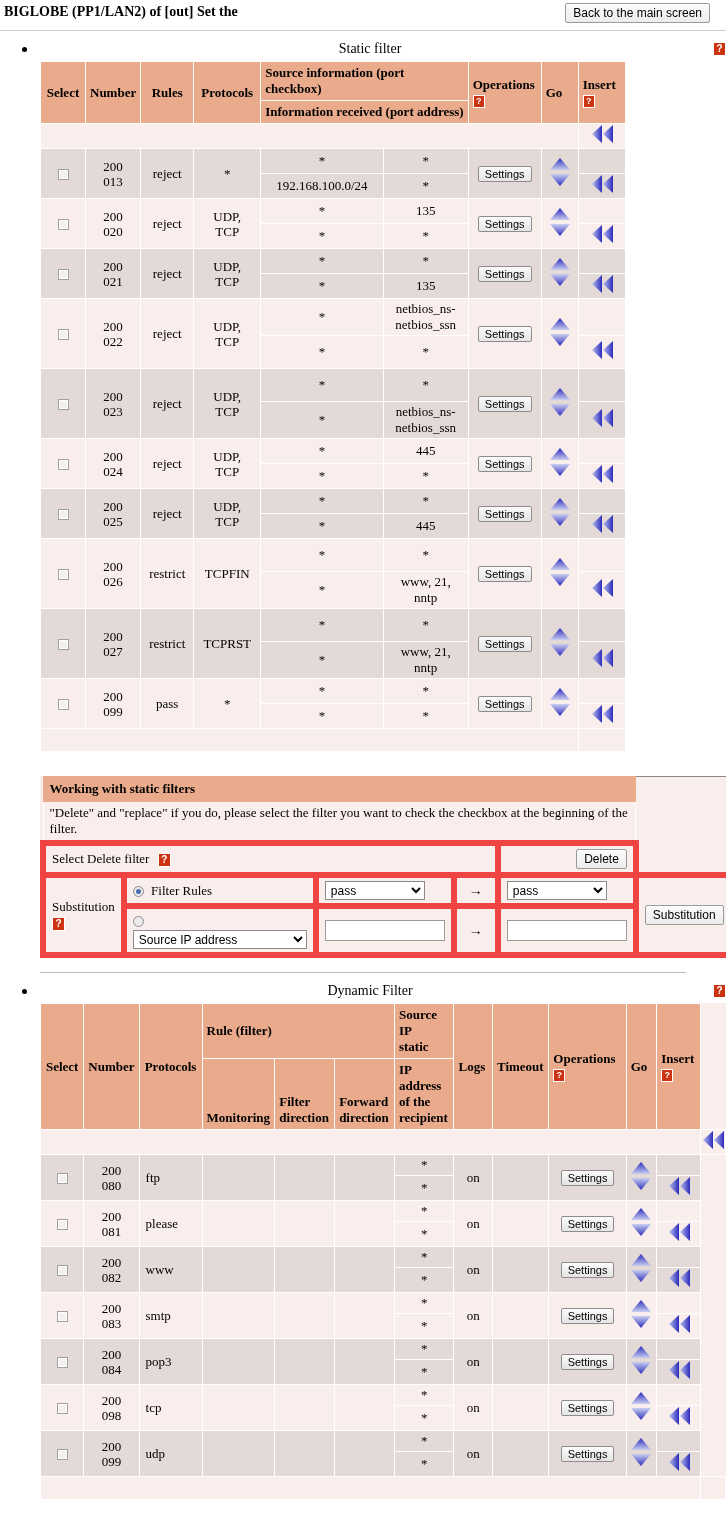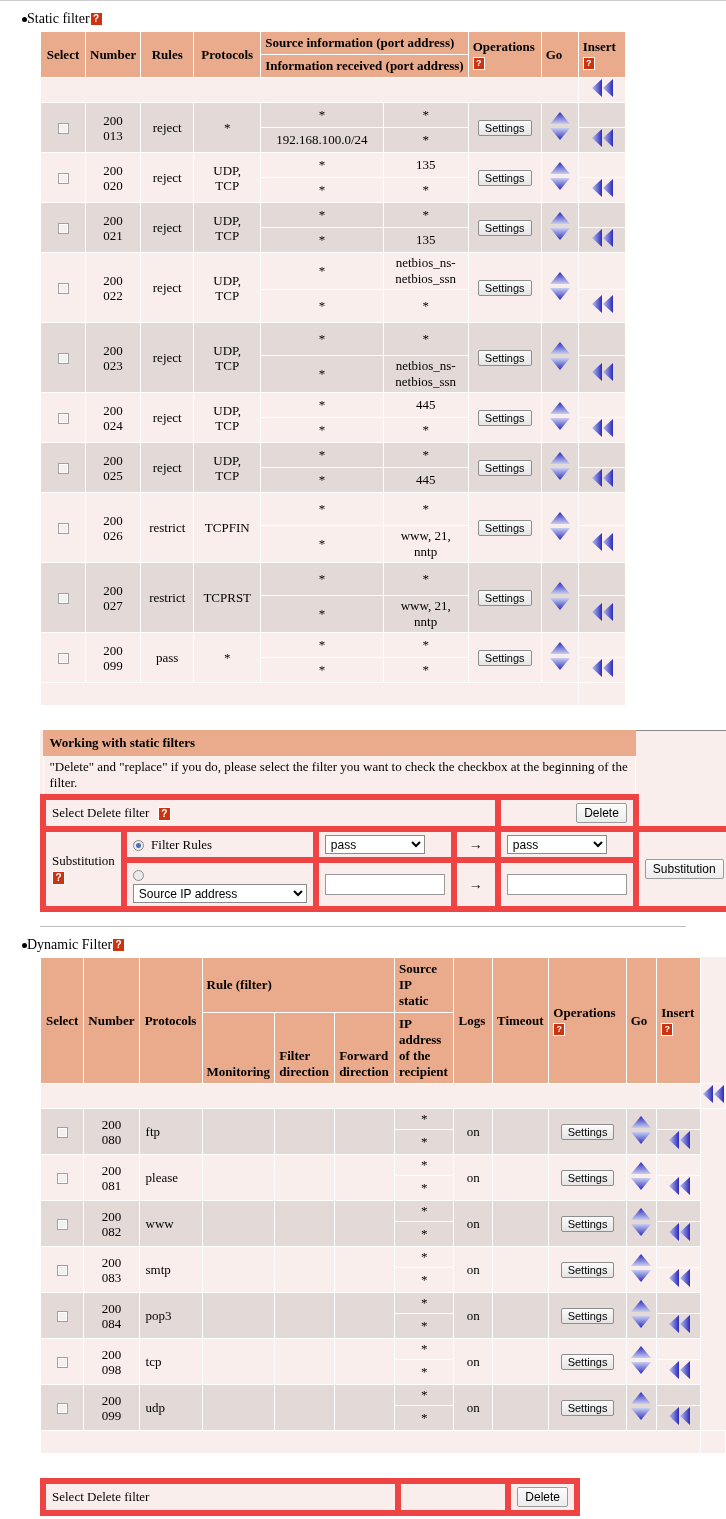--- a/index.html
+++ b/index.html
@@ -21,21 +21,21 @@
     font-size:12px;color:#000;
     background:linear-gradient(#fcfcfc,#ececec);
     border:1px solid #9a9a9a;border-radius:2px;
     padding:2px 7px;cursor:pointer;line-height:14px;
     box-shadow:inset 0 1px 0 #fff;
   }
   .back-btn{position:absolute;right:16px;top:3px;}
   .hr{height:1px;background:#cfcfcf;border:0;margin:0;}
 
   
-  .bullet-line{margin:10px 0 4px 22px;display:flex;align-items:center;gap:0;}
+  .bullet-line{margin:10px 0 4px 22px;display:flex;align-items:center;gap:18px;justify-content:space-between;}
   .bullet{width:5px;height:5px;border-radius:50%;background:#000;display:inline-block;}
   .bullet-label{font-size:14px;}
   .qmark{
     display:inline-block;width:11px;height:12px;background:#cc3311;
     color:#fff;font-family:"Liberation Sans","DejaVu Sans",sans-serif;
     font-size:10px;font-weight:bold;line-height:12px;text-align:center;
     border:1px solid #fff;box-sizing:content-box;vertical-align:middle;
     cursor:pointer;
   }
   .qmark.sm{width:10px;height:11px;line-height:11px;font-size:9px;}
@@ -109,36 +109,40 @@
     background:#4a6fb5;
   }
   .arrow-r{font-size:14px;padding:0 6px;}
   .divider{height:1px;background:#bdbdbd;margin:14px 40px 0 40px;}
 </style>
 </head>
 <body>
 
 <div class="page">
 
+  <div class="topbar">
+    <div class="page-title">BIGLOBE (PP1/LAN2) of [out] Set the</div>
+    <button class="btn back-btn">Back to the main screen</button>
+  </div>
   <hr class="hr">
 
   <div class="bullet-line">
     <span class="bullet"></span>
     <span class="bullet-label">Static filter</span>
     <span class="qmark">?</span>
   </div>
 
   <table class="ftable" id="static-table">
     <thead>
       <tr>
         <th rowspan="2" class="hdr-c" style="width:36px">Select</th>
         <th rowspan="2" class="hdr-c" style="width:42px">Number</th>
         <th rowspan="2" class="hdr-c" style="width:44px">Rules</th>
         <th rowspan="2" class="hdr-c" style="width:58px">Protocols</th>
-        <th colspan="2" style="width:196px">Source information (port address)</th>
+        <th colspan="2" style="width:196px">Source information (port checkbox)</th>
         <th rowspan="2" style="width:64px">
           <span>Operations</span><br>
           <span class="qmark sm">?</span>
         </th>
         <th rowspan="2" style="width:28px">Go</th>
         <th rowspan="2" style="width:38px">
           <span>Insert</span><br>
           <span class="qmark sm">?</span>
         </th>
       </tr>

